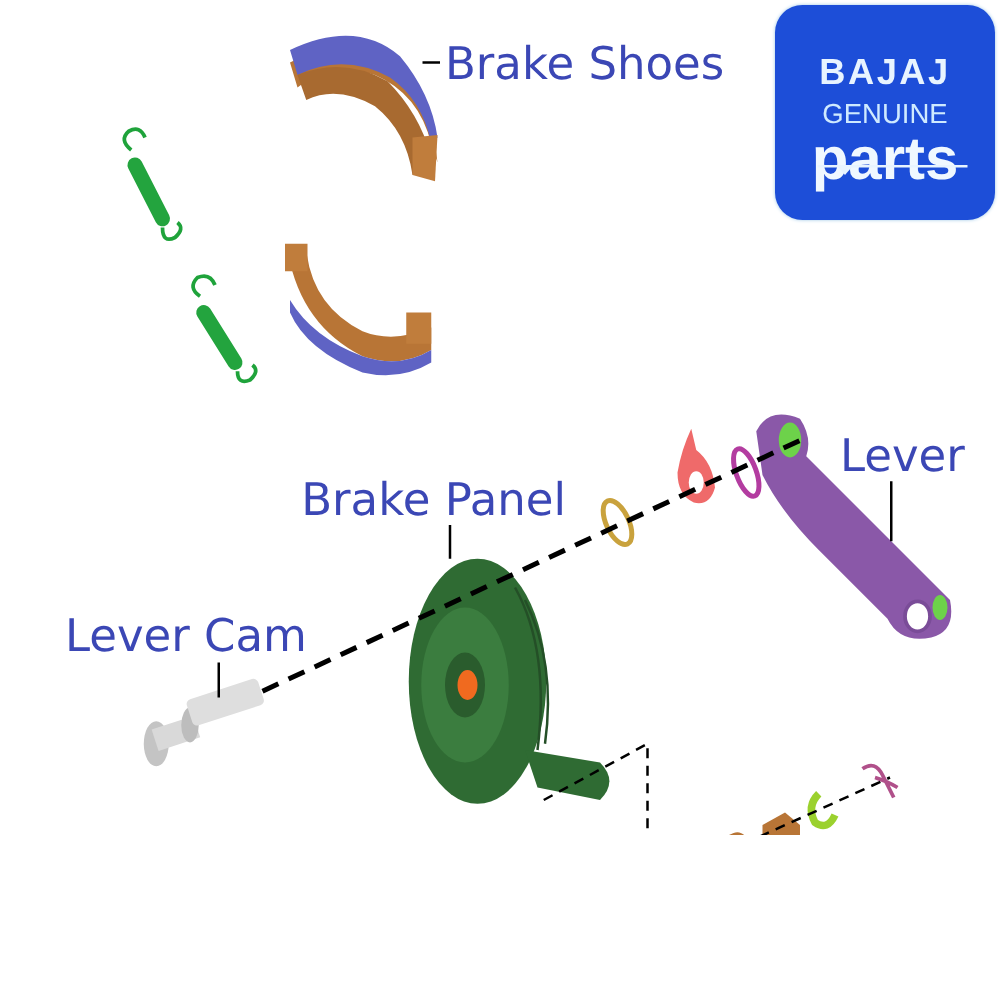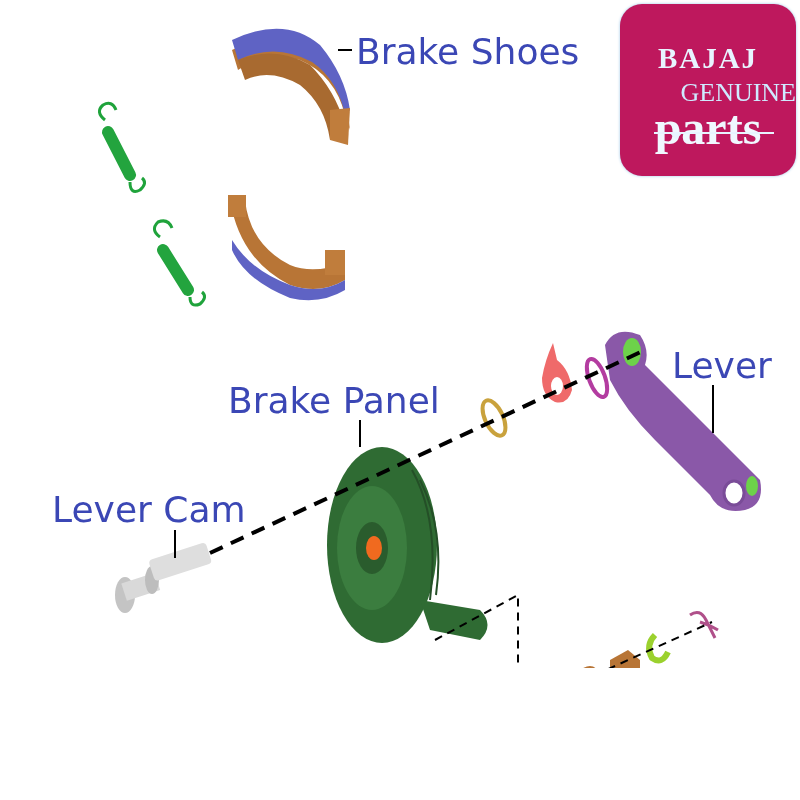--- a/index.html
+++ b/index.html
@@ -7,26 +7,26 @@
     .label {
       position: absolute;
       font-family: "DejaVu Sans", sans-serif;
       color: #3b47b5;
       font-size: 36px;
       line-height: 1;
       white-space: nowrap;
     }
     .logo {
       position: absolute; left: 620px; top: 4px; width: 176px; height: 172px;
-      background: #be185d; border-radius: 22px;
+      background: #1d4ed8; border-radius: 22px;
       box-shadow: 0 0 3px #9cc6e6;
-      font-family: Liberation Serif, serif; color: #d9eefc; text-align: center;
+      font-family: Liberation Sans, sans-serif; color: #d9eefc; text-align: center;
     }
     .logo .brand { position: absolute; top: 38px; left: 0; right: 0; font-size: 29px; font-weight: bold; letter-spacing: 2px; color: #e8f4ff; }
-    .logo .genuine { position: absolute; top: 74px; left: 0; right: 0; font-size: 26px; color: #cfeaff; text-align: right; }
+    .logo .genuine { position: absolute; top: 74px; left: 0; right: 0; font-size: 22px; color: #cfeaff; }
     .logo .parts { position: absolute; top: 96px; left: 0; right: 0; font-size: 48px; font-weight: bold; color: #f0f8ff; }
     .logo .underline { position: absolute; top: 128px; left: 34px; width: 120px; height: 2px; background: #e8f4ff; }
     .logo .arrow { position: absolute; top: 129px; left: 50px; width: 0; height: 0; border-left: 6px solid transparent; border-right: 6px solid transparent; border-top: 7px solid #e8f4ff; }
     svg.diagram { position: absolute; left: 0; top: 0; }
   </style>
 </head>
 <body>
 
 <div id="canvas">
 
@@ -105,21 +105,21 @@
 
     <g stroke="#000" stroke-width="2">
       <line x1="338" y1="50" x2="352" y2="50"></line>
       <line x1="360" y1="420" x2="360" y2="447"></line>
       <line x1="175" y1="530" x2="175" y2="558"></line>
       <line x1="713" y1="385" x2="713" y2="433"></line>
     </g>
   </svg>
 
   <div class="label" style="left:356px; top:34px;">Brake Shoes</div>
-  <div class="label" style="left:228px; top:383px;">Brake Panel</div>
+  <div class="label" style="left:241px; top:383px;">Brake Panel</div>
   <div class="label" style="left:52px; top:492px;">Lever Cam</div>
   <div class="label" style="left:672px; top:348px;text-align:center;">Lever</div>
 
   <div class="logo">
     <div class="brand">BAJAJ</div>
     <div class="genuine">GENUINE</div>
     <div class="parts">parts</div>
     <div class="underline"></div>
     <div class="arrow"></div>
   </div>

